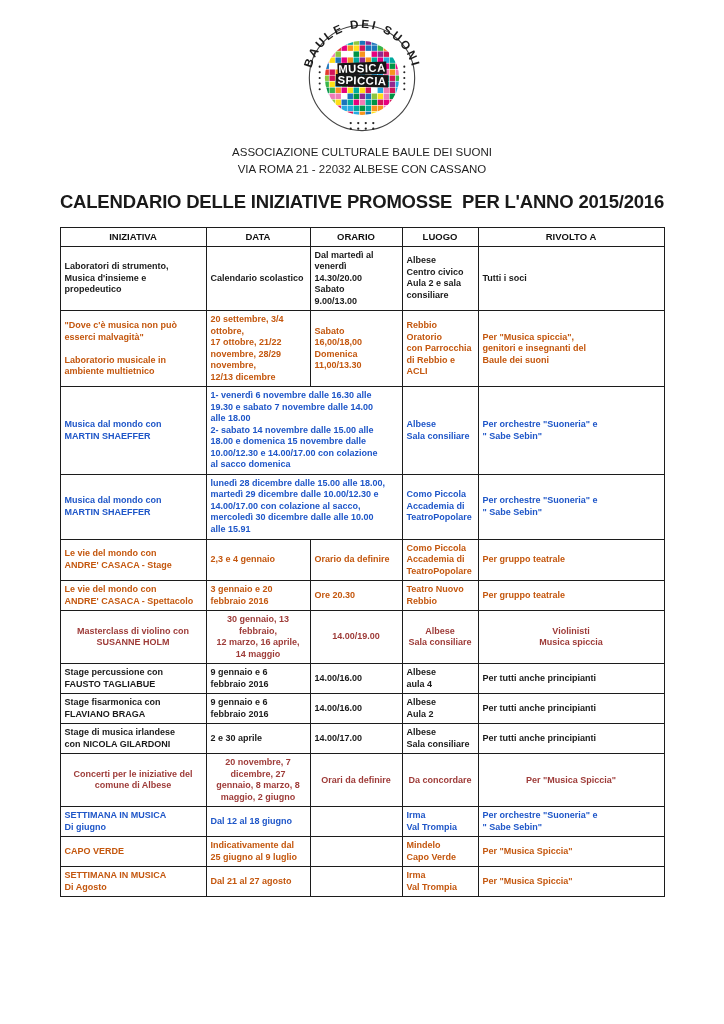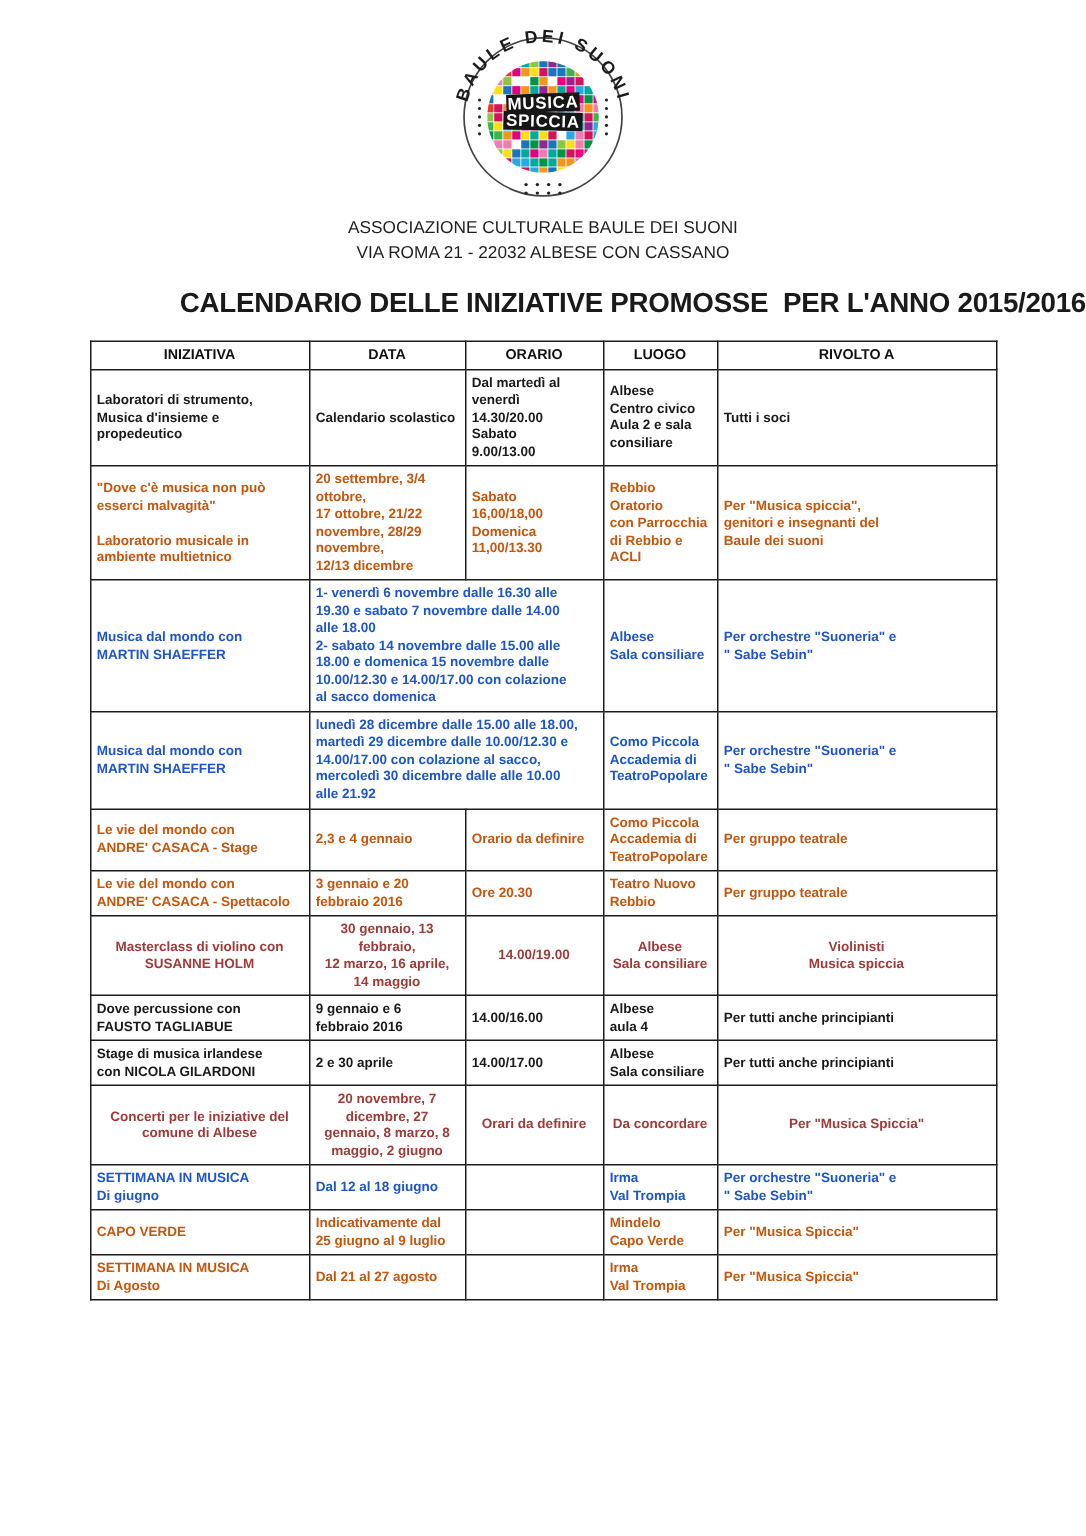--- a/index.html
+++ b/index.html
@@ -11,21 +11,21 @@
   body{
     width:724px;height:1024px;overflow:hidden;
     font-family:"Liberation Sans",sans-serif;color:var(--c-black);
     position:relative;
   }
   .page{width:724px;padding-top:14px;}
   .logo-wrap{display:flex;justify-content:center;}
   .org-block{text-align:center;margin-top:4px;line-height:1.5;}
   .org-line{font-size:11.5px;color:#1f1f1f;}
   .doc-title{
-    text-align:right;font-size:18.5px;font-weight:bold;margin-top:12px;
+    text-align:center;font-size:18.5px;font-weight:bold;margin-top:12px;
     white-space:pre;letter-spacing:-0.2px;
   }
   table.cal{
     border-collapse:collapse;table-layout:fixed;
     width:604px;margin:14px auto 0 auto;padding-left:36px;
   }
   table.cal col.c1{width:146px;} table.cal col.c2{width:104px;}
   table.cal col.c3{width:92px;}  table.cal col.c4{width:76px;}
   table.cal col.c5{width:186px;}
   table.cal th,table.cal td{
@@ -316,21 +316,21 @@
         <td>Per orchestre "Suoneria" e
 " Sabe Sebin"</td>
       </tr>
       <tr class="c-blue">
         <td>Musica dal mondo con
 MARTIN SHAEFFER</td>
         <td colspan="2">lunedì 28 dicembre dalle 15.00 alle 18.00,
 martedì 29 dicembre dalle 10.00/12.30 e
 14.00/17.00 con colazione al sacco,
 mercoledì 30 dicembre dalle  alle 10.00
-alle 21.92</td>
+alle 15.91</td>
         <td>Como Piccola
 Accademia di
 TeatroPopolare</td>
         <td>Per orchestre "Suoneria" e
 " Sabe Sebin"</td>
       </tr>
       <tr class="c-orange">
         <td>Le vie del mondo con
 ANDRE' CASACA - Stage</td>
         <td>2,3 e 4 gennaio</td>
@@ -357,27 +357,37 @@
 febbraio,
 12 marzo, 16 aprile,
 14 maggio</td>
         <td>14.00/19.00</td>
         <td>Albese
 Sala consiliare</td>
         <td>Violinisti
 Musica spiccia</td>
       </tr>
       <tr class="c-black">
-        <td>Dove percussione con
+        <td>Stage percussione con
 FAUSTO TAGLIABUE</td>
         <td>9 gennaio  e 6
 febbraio 2016</td>
         <td>14.00/16.00</td>
         <td>Albese
 aula 4</td>
+        <td>Per tutti anche principianti</td>
+      </tr>
+      <tr class="c-black">
+        <td>Stage fisarmonica con
+FLAVIANO BRAGA</td>
+        <td>9 gennaio  e 6
+febbraio 2016</td>
+        <td>14.00/16.00</td>
+        <td>Albese
+Aula 2</td>
         <td>Per tutti anche principianti</td>
       </tr>
       <tr class="c-black">
         <td>Stage di musica irlandese
 con NICOLA GILARDONI</td>
         <td>2 e 30 aprile</td>
         <td>14.00/17.00</td>
         <td>Albese
 Sala consiliare</td>
         <td>Per tutti anche principianti</td>

